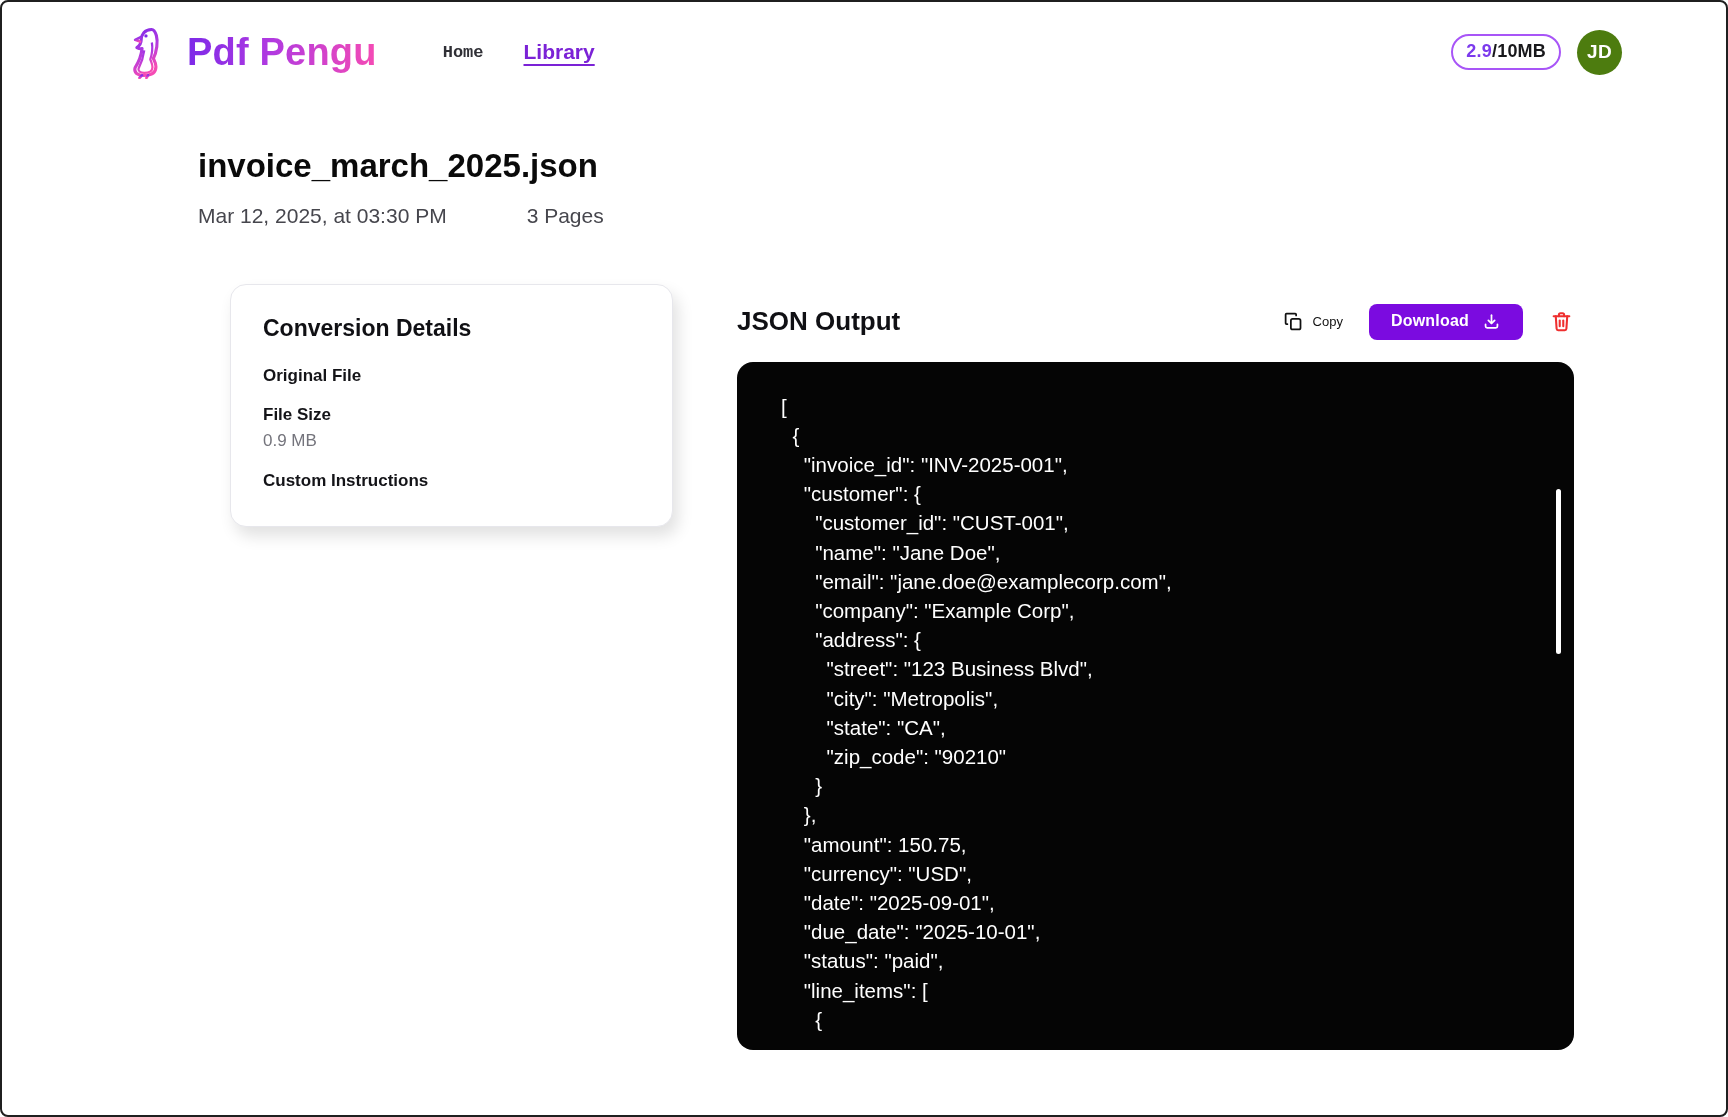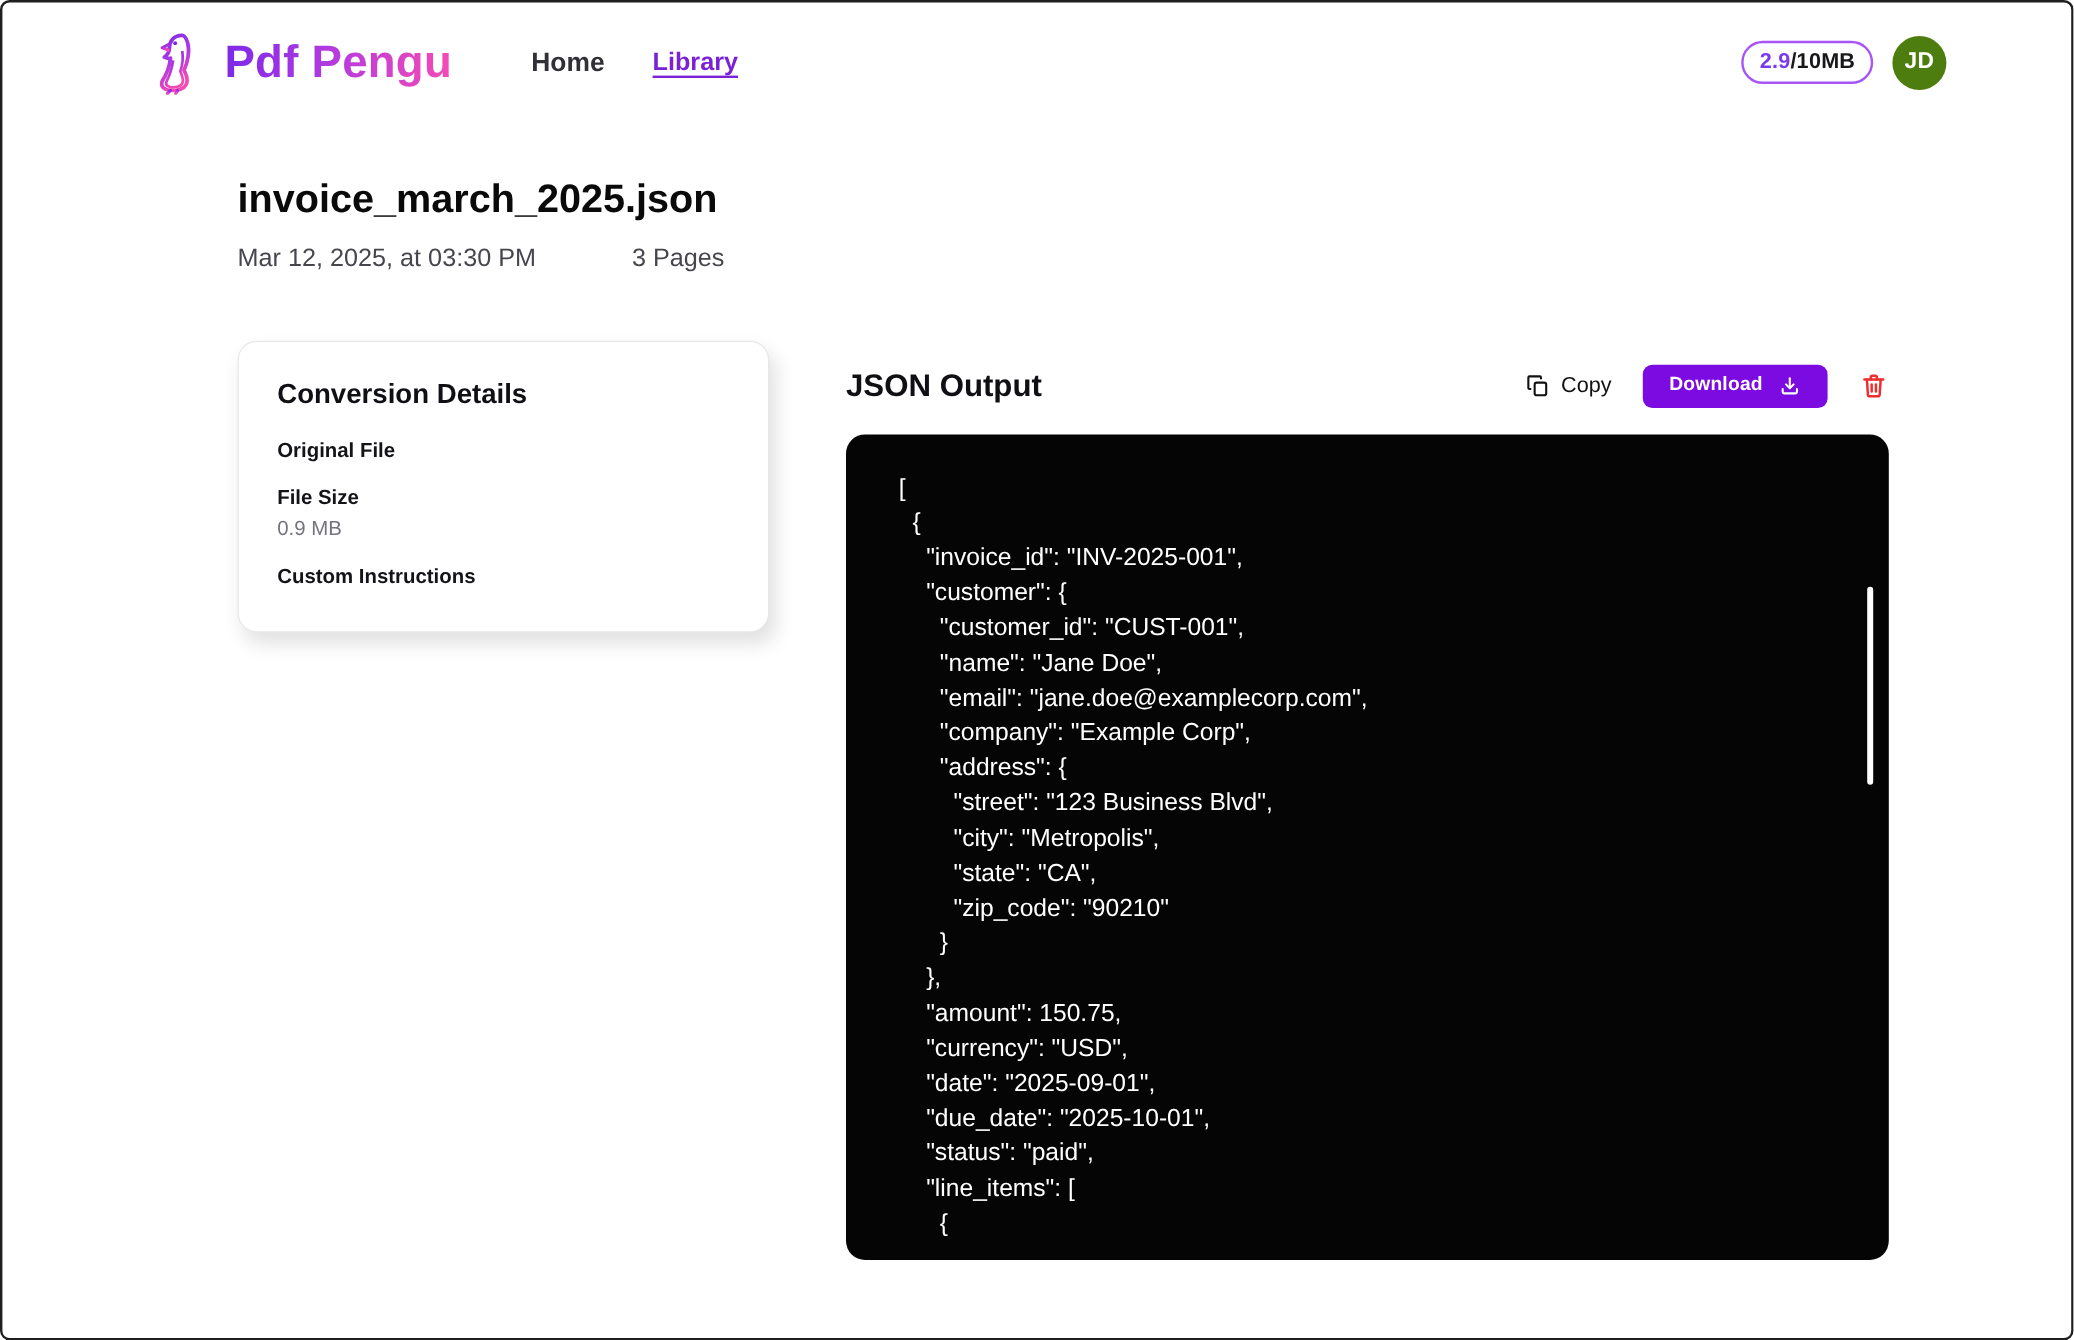--- a/index.html
+++ b/index.html
@@ -11,21 +11,21 @@
   
   .header{display:flex;align-items:center;height:100px;padding:0 104px 0 121px;}
   .brand{display:flex;align-items:center;gap:12px;cursor:pointer;}
   .brand-name{
     font-size:38px;font-weight:700;letter-spacing:.2px;
     background:linear-gradient(90deg,#7d2ae8 0%,#b23ae0 45%,#f54bb4 100%);
     -webkit-background-clip:text;background-clip:text;color:transparent;
   }
   .nav{display:flex;gap:40px;margin-left:66px;align-items:center;}
   .nav a{text-decoration:none;}
-  .nav-home{font-size:22px;font-weight:600;color:#303036;}
+  .nav-home{font-size:17px;font-weight:600;color:#303036;font-family:Liberation Mono, monospace;}
   .nav-library{
     font-size:21px;font-weight:700;color:#7b22d6;
     text-decoration:underline !important;text-underline-offset:5px;text-decoration-thickness:2.5px;
   }
   .header-right{margin-left:auto;display:flex;align-items:center;gap:16px;}
   .storage-pill{
     border:2px solid #a855f7;border-radius:999px;padding:5px 13px 6px;
     font-size:18px;font-weight:700;color:#18181b;letter-spacing:.2px;
   }
   .storage-used{color:#7c3aed;}
@@ -37,33 +37,34 @@
   
   .main{padding:44px 152px 0 196px;}
   .page-title{font-size:33px;font-weight:700;color:#0a0a0a;margin:0;line-height:1.2;}
   .page-meta{display:flex;gap:80px;margin-top:18px;font-size:21px;color:#46464d;}
   .content{display:flex;align-items:flex-start;margin-top:56px;}
   
   .card{
     width:443px;box-sizing:border-box;background:#fff;
     border:1px solid #e7e7ec;border-radius:16px;padding:30px 32px 30px;
     box-shadow:5px 9px 16px rgba(0,0,0,.12);
+    margin-left:32px;
   }
   .card-title{font-size:23px;font-weight:700;margin:0 0 24px;color:#101014;}
   .field{margin-bottom:19px;}
   .field:last-child{margin-bottom:0;}
   .field-label{font-size:17px;font-weight:700;color:#141418;margin-bottom:5px;}
   .field-value{font-size:17px;color:#74747c;line-height:1.33;}
   
   .right{flex:1;margin-left:64px;}
   .output-header{display:flex;align-items:center;margin-top:20px;}
   .output-title{font-size:26px;font-weight:700;margin:0;color:#101014;}
   .actions{margin-left:auto;display:flex;align-items:center;gap:26px;}
   button{font-family:inherit;cursor:pointer;}
-  .copy-btn{display:flex;align-items:center;gap:9px;background:none;border:none;font-size:18px;font-weight:500;color:#111;padding:0;}
+  .copy-btn{display:flex;align-items:center;gap:9px;background:none;border:none;font-size:13px;font-weight:500;color:#111;padding:0;}
   .download-btn{
     display:flex;align-items:center;gap:13px;background:#7b0be0;color:#fff;border:none;
     border-radius:8px;padding:8px 22px 9px;font-size:16px;font-weight:600;letter-spacing:.2px;
   }
   .trash-btn{background:none;border:none;padding:0;display:flex;align-items:center;}
   .code-wrap{
     position:relative;margin-top:22px;background:#050505;border-radius:16px;
     height:688px;box-sizing:border-box;padding:30px 40px 0 44px;overflow:hidden;color:#fff;
   }
   .code-line{font-size:20.5px;line-height:29.2px;white-space:pre;}

